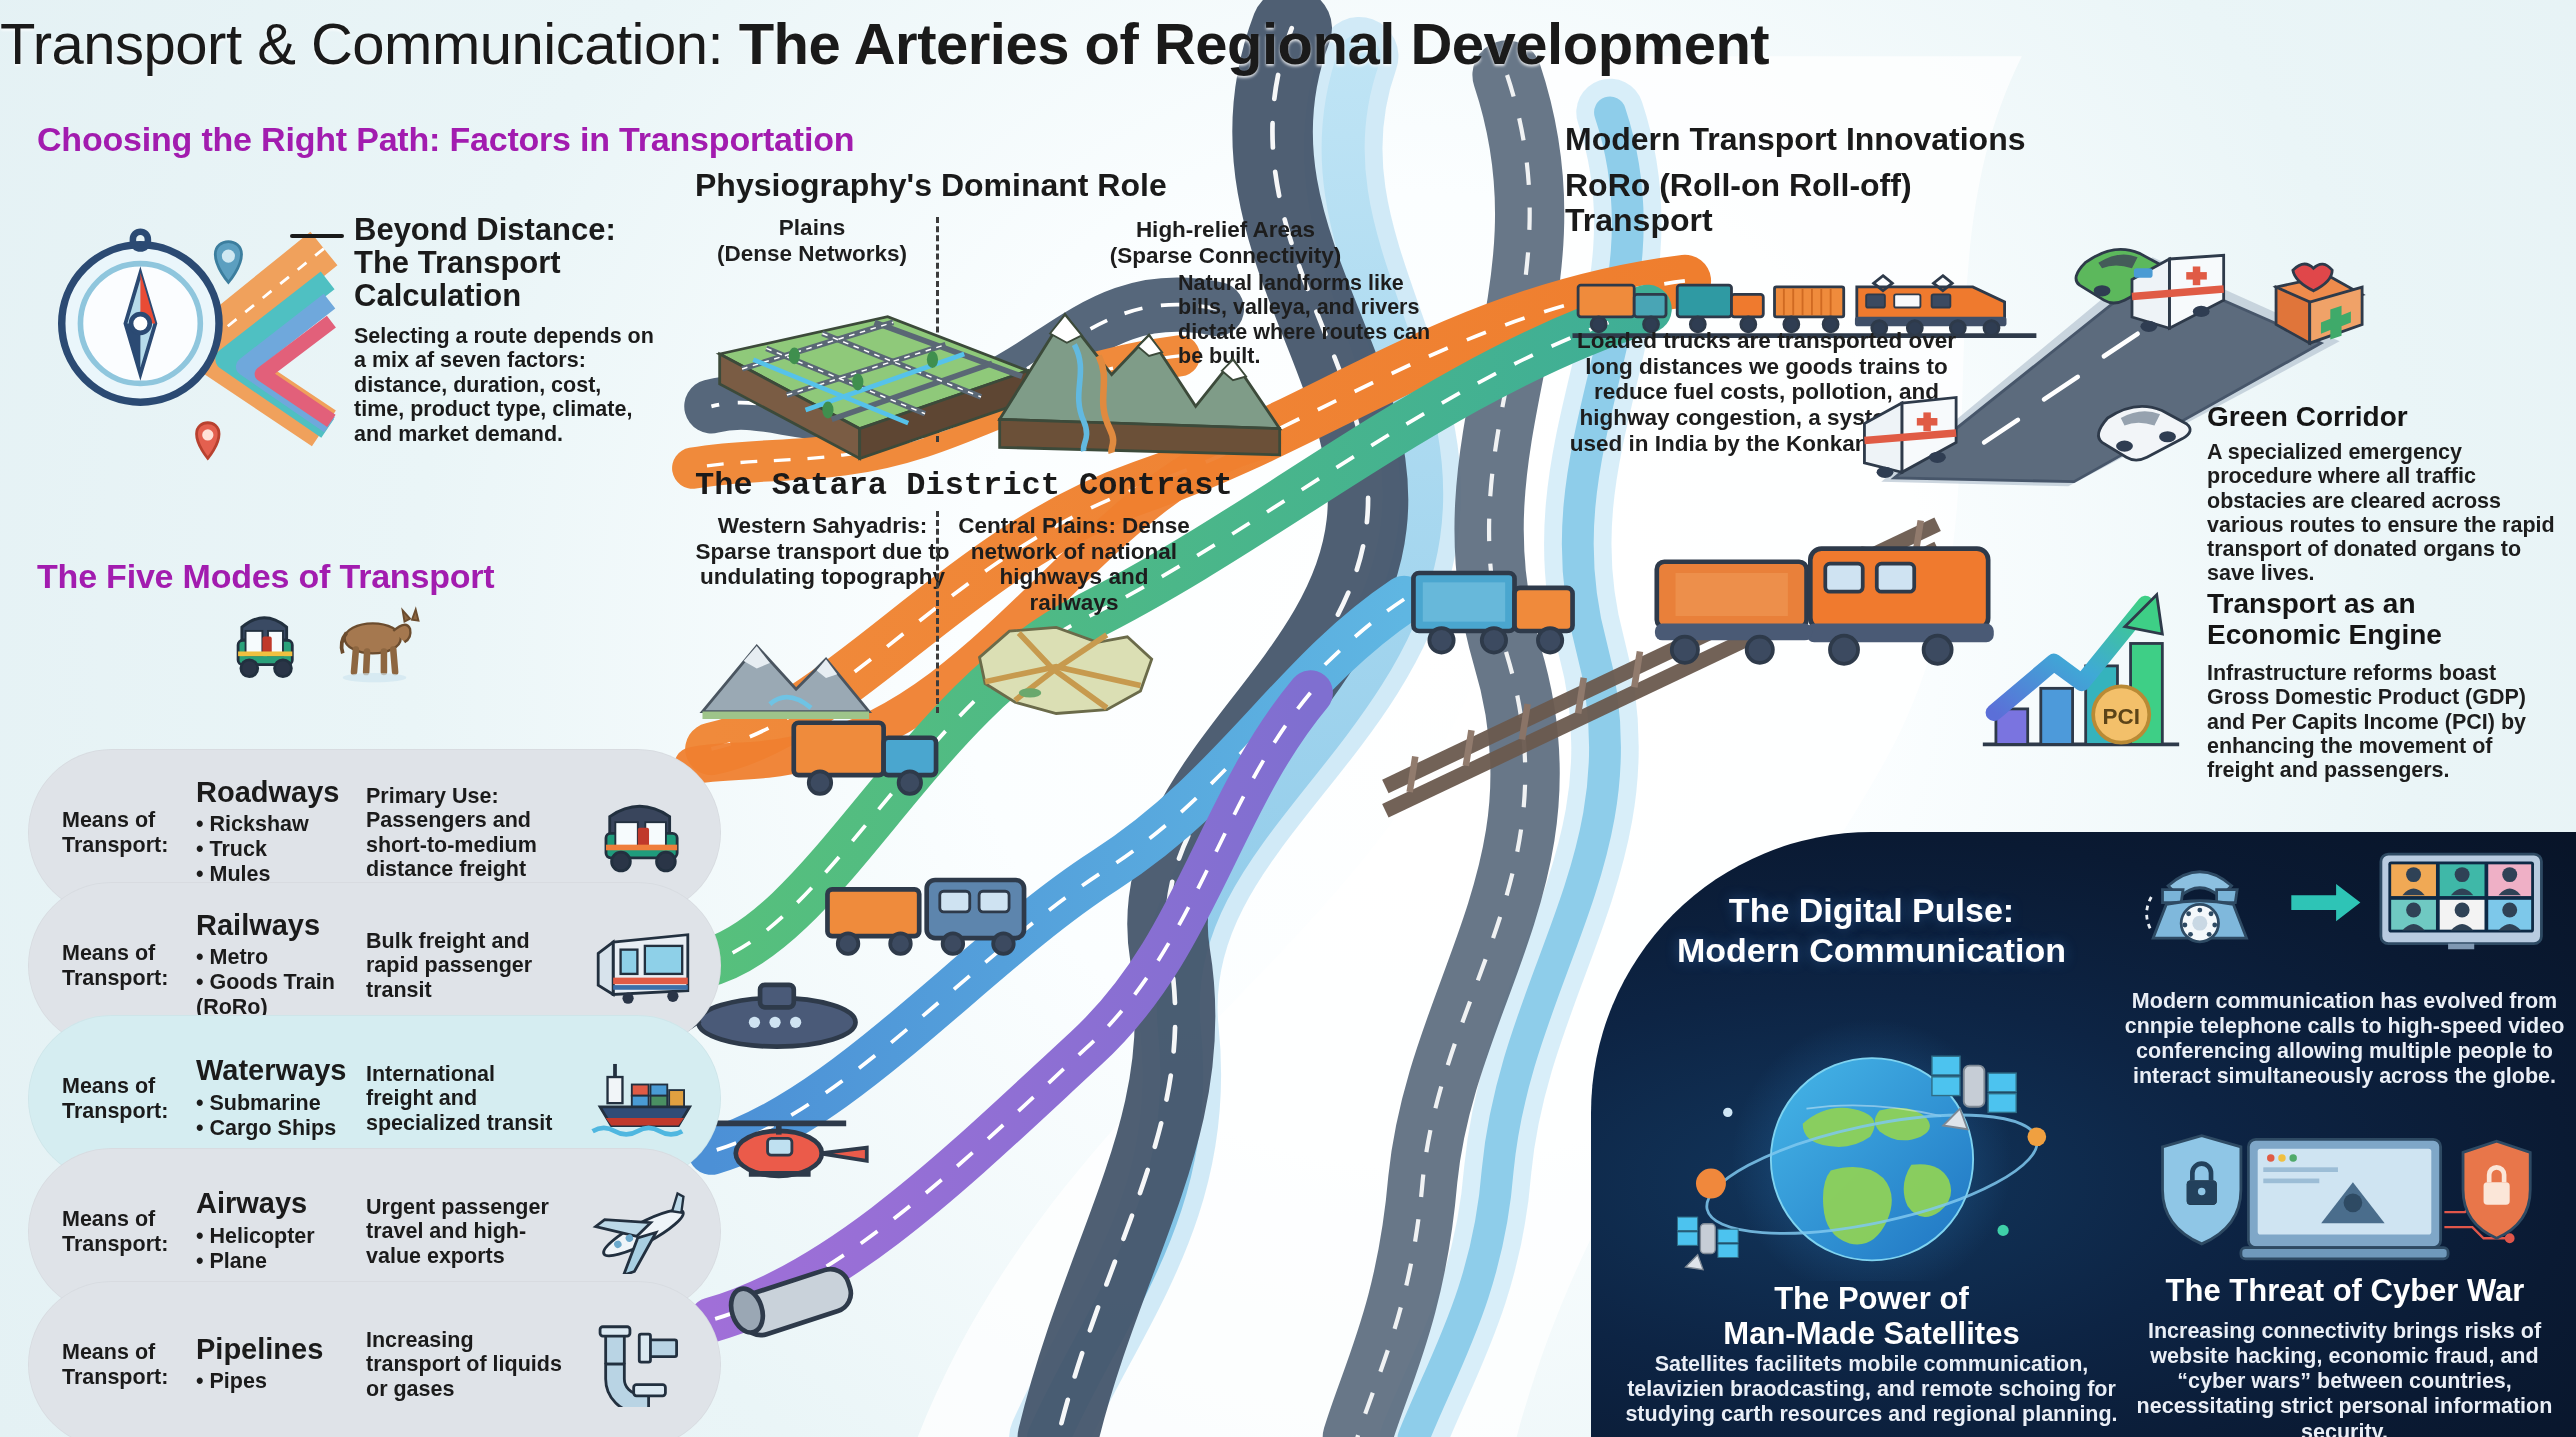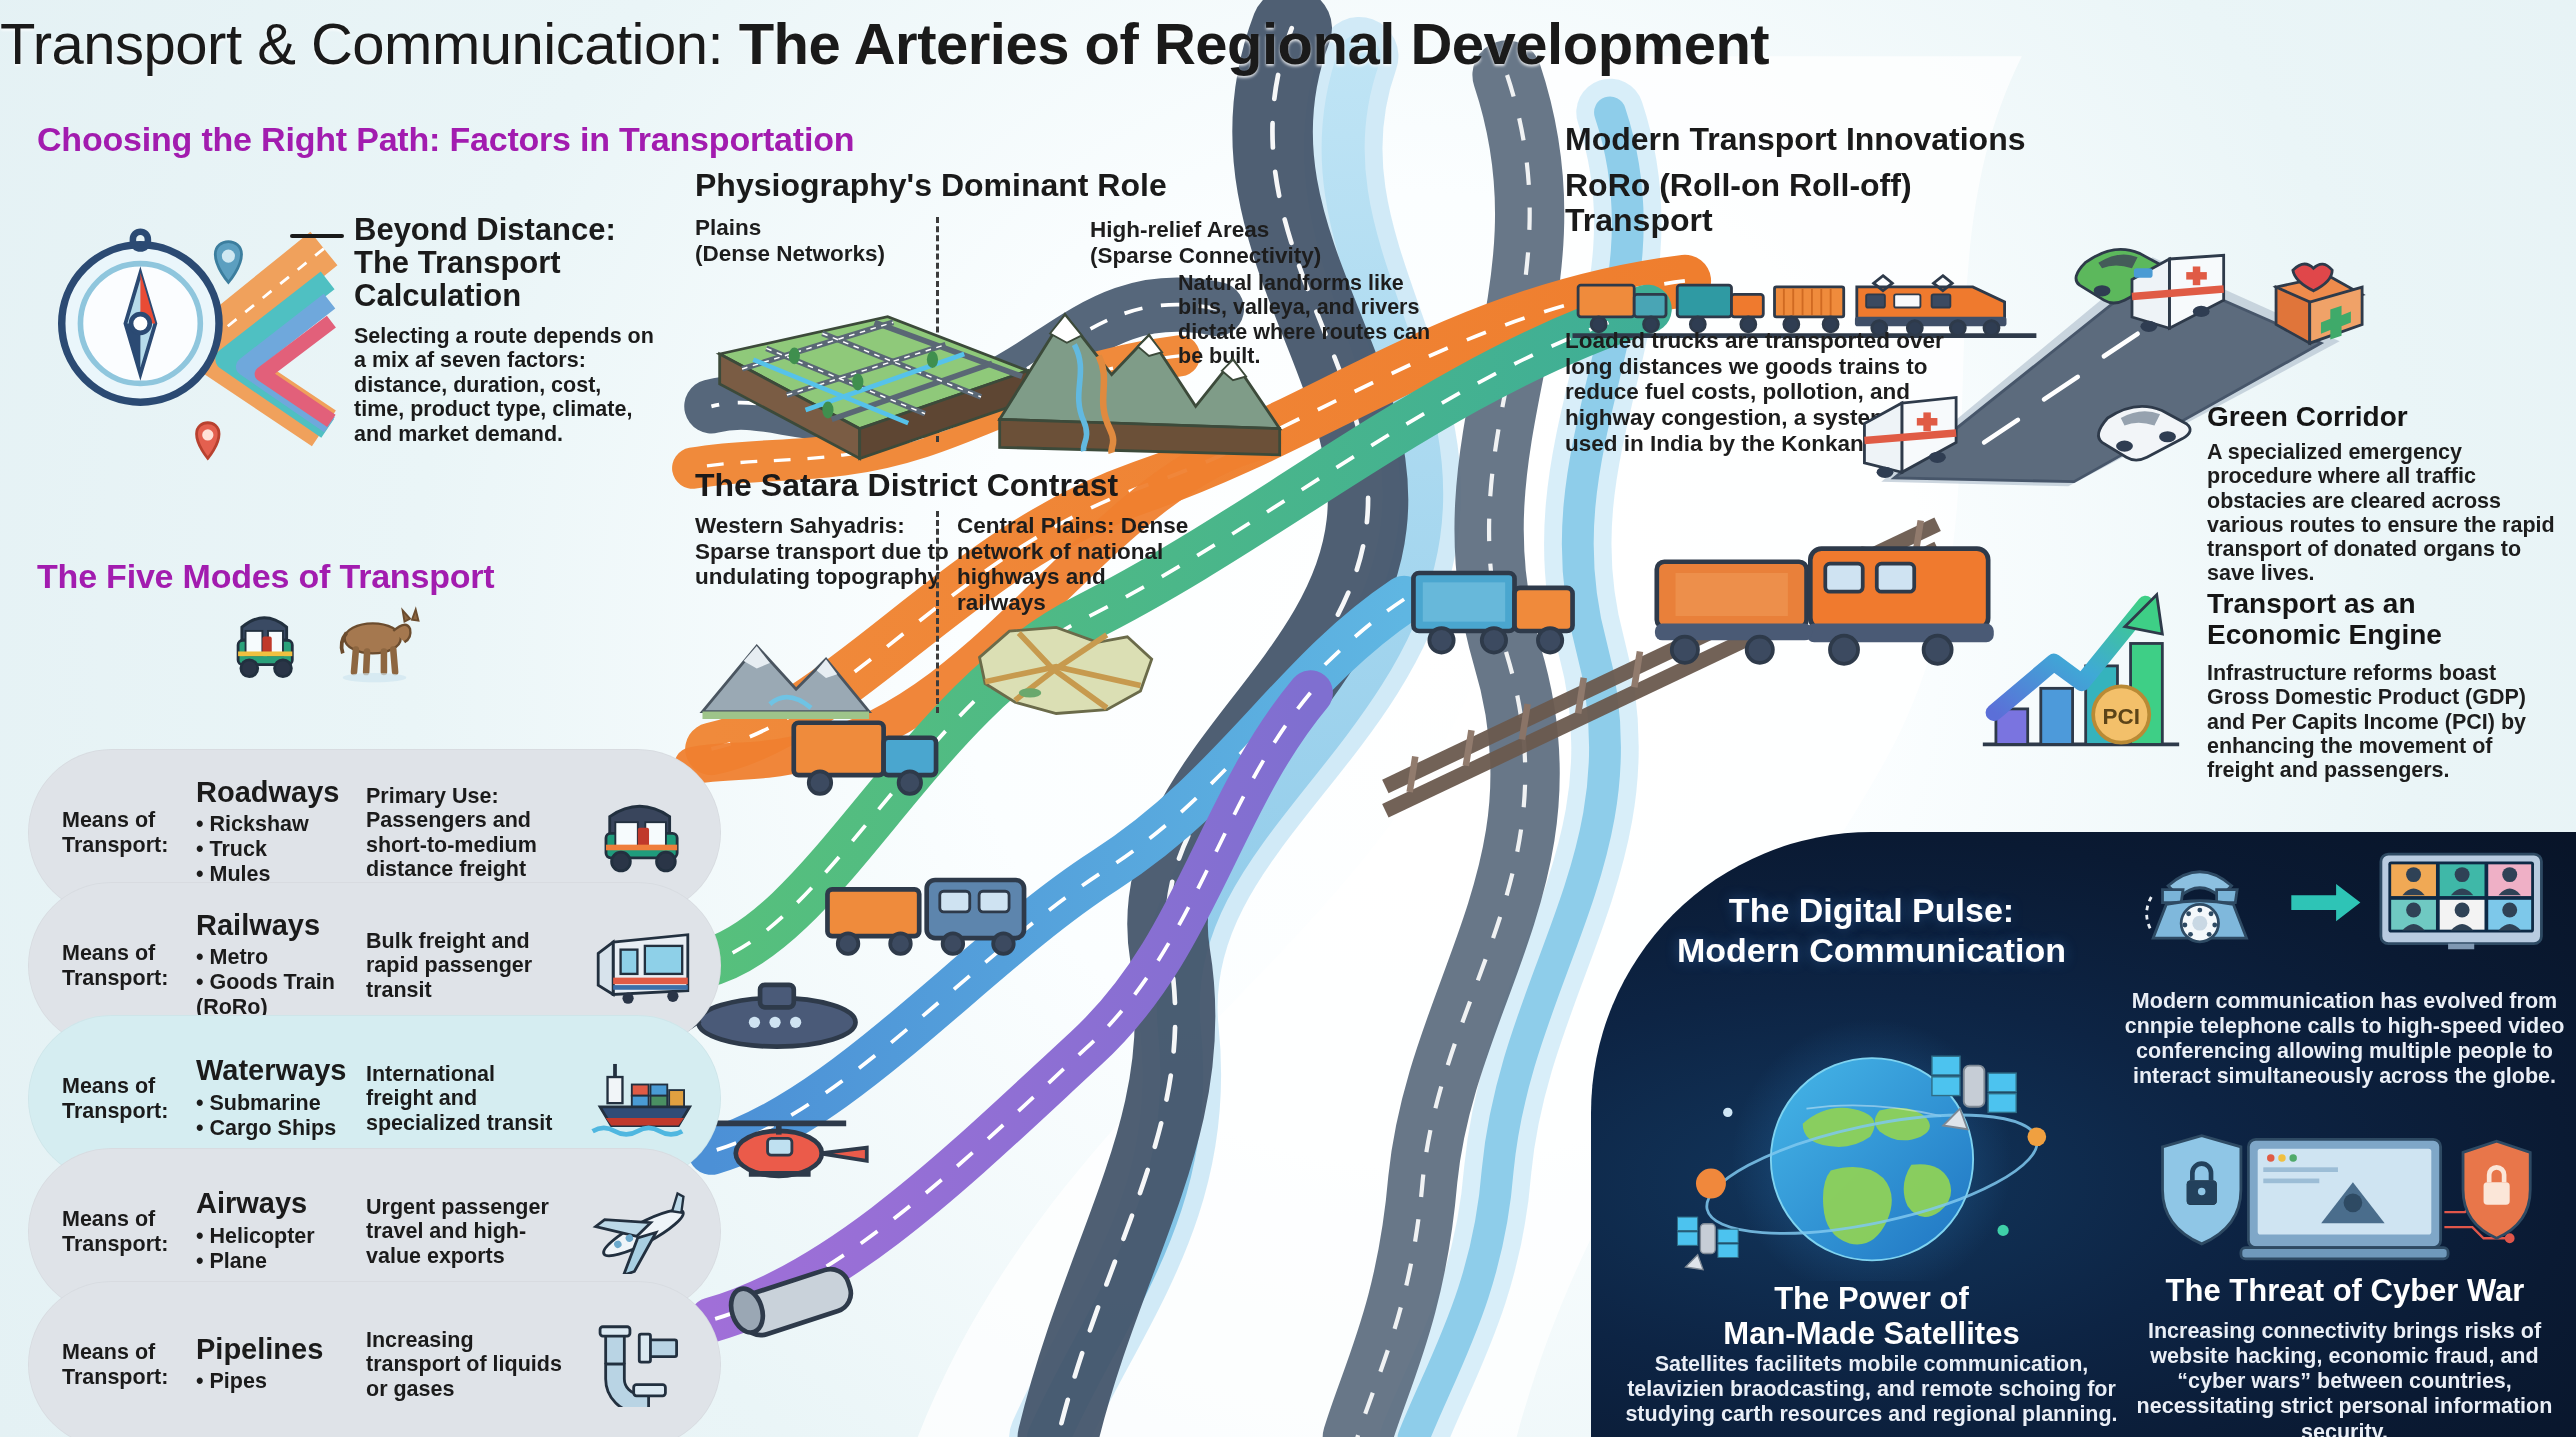--- a/index.html
+++ b/index.html
@@ -27,21 +27,21 @@
     letter-spacing:-0.5px; color:#1a1a1a;
     text-shadow:0 1.9px 2.8px rgba(255,255,255,.8);
   }
   .title .light { font-weight:400; }
   .title .heavy { font-weight:800; }
 
   
   .sec-h1 { font-size:34px; font-weight:800; color:#a21caf; letter-spacing:-0.2px; }
   .sec-h2 { font-size:32px; font-weight:800; color:#1a1a1a; line-height:1.1; }
   .sec-h3 { font-size:28px; font-weight:800; color:#151515; line-height:1.12; }
-  .body-t { font-size:22.5px; font-weight:700; line-height:1.14; color:#1d1d1d; }
+  .body-t { font-size:22.5px; font-weight:700; line-height:1.14; color:#1d1d1d;text-align:center; }
   .body-s { font-size:21.5px; font-weight:700; line-height:1.13; color:#1d1d1d; }
 
   
   .choosing-h { position:absolute; left:37px; top:120px; }
   .compass-wrap { position:absolute; left:43px; top:183px; width:309px; height:281px; }
   .beyond-block { position:absolute; left:354px; top:213px; width:300px; }
   .beyond-rule {
     position:absolute; left:-64px; top:20.6px; width:54px; height:4.7px;
     background:#1a1a1a; border-radius:2.8px;
   }
@@ -72,21 +72,21 @@
   .phys-left-lab { position:absolute; left:695px; top:215px; width:234px; }
   .phys-right-lab { position:absolute; left:1090px; top:217px; width:271px; }
   .phys-note { position:absolute; left:1178px; top:271px; width:262px; }
   .phys-divider {
     position:absolute; left:936px; top:217px; width:0; height:225px;
     border-left:3.7px dashed #3b3b3b;
   }
   .phys-art { position:absolute; left:700px; top:298px; width:674px; height:168px; }
 
   
-  .satara-h { position:absolute; left:695px; top:468px; }
+  .satara-h { position:absolute; left:695px; top:468px;font-family:Liberation Mono, monospace; }
   .satara-left { position:absolute; left:695px; top:513px; width:255px; }
   .satara-right { position:absolute; left:957px; top:513px; width:234px; }
   .satara-divider {
     position:absolute; left:936px; top:511px; width:0; height:202px;
     border-left:3.7px dashed #3b3b3b;
   }
   .satara-art { position:absolute; left:695px; top:618px; width:496px; height:103px; }
 
   
   .mti-h { position:absolute; left:1565px; top:122px; }

